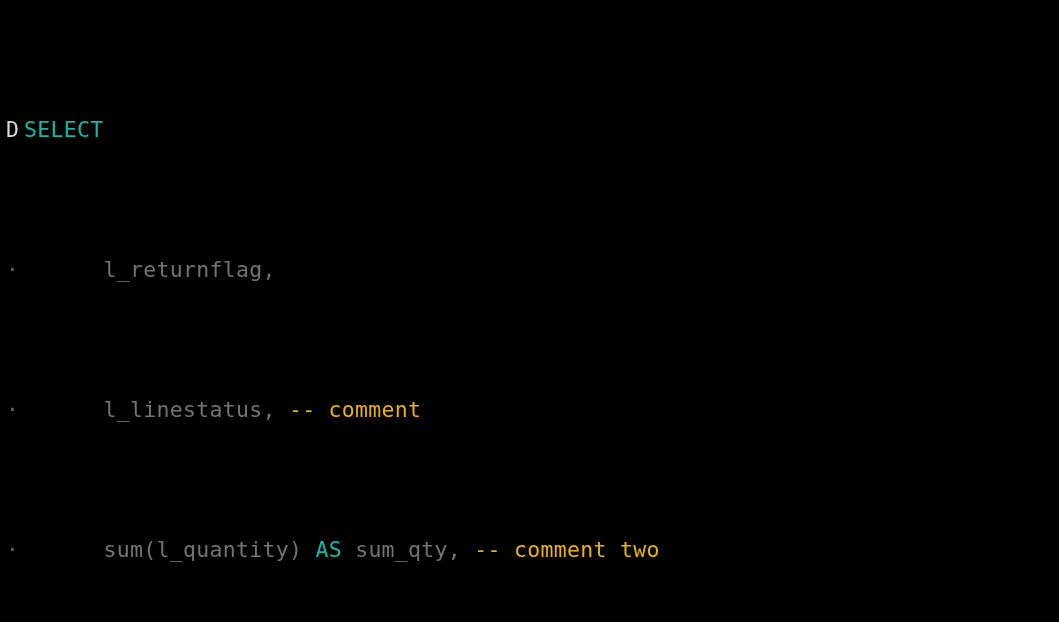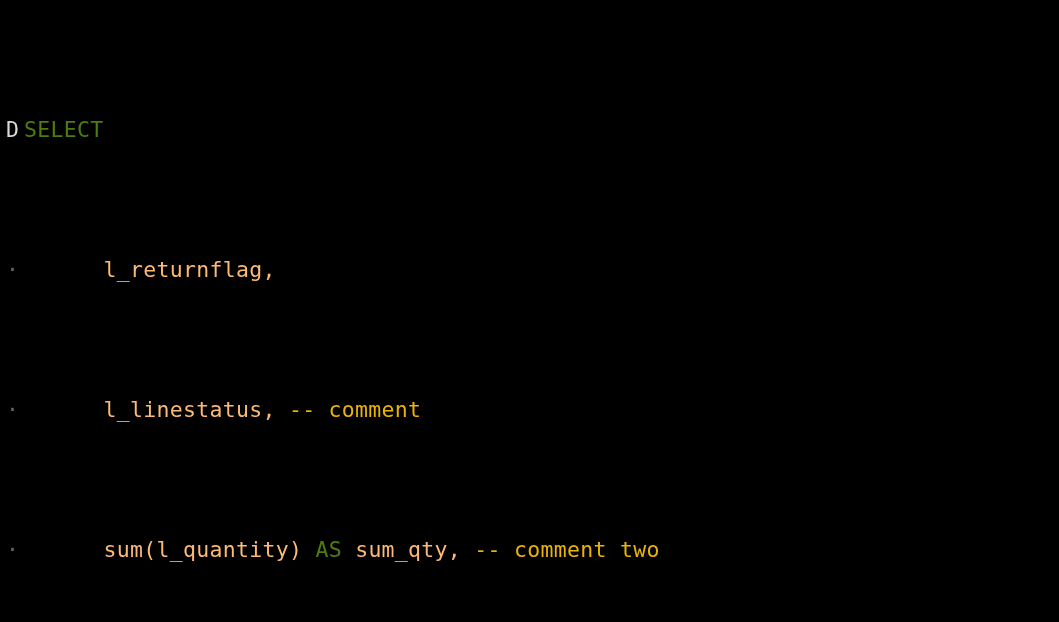--- a/index.html
+++ b/index.html
@@ -27,22 +27,22 @@
   .gutter {
     width: 18px;
     display: inline-block;
     text-align: left;
     flex: none;
   }
   .code {
     flex: 1 1 auto;
   }
   .prompt  { color: #d9d9d9; }
-  .keyword { color: #4d7c0f; }
-  .text    { color: #fdba74; }
+  .keyword { color: #14b8a6; }
+  .text    { color: #737373; }
   .comment { color: #eab308; }
   .cont { color: #606266; }
 </style>
 </head>
 <body>
 
 <div class="terminal">
 
   
   <div class="row">

